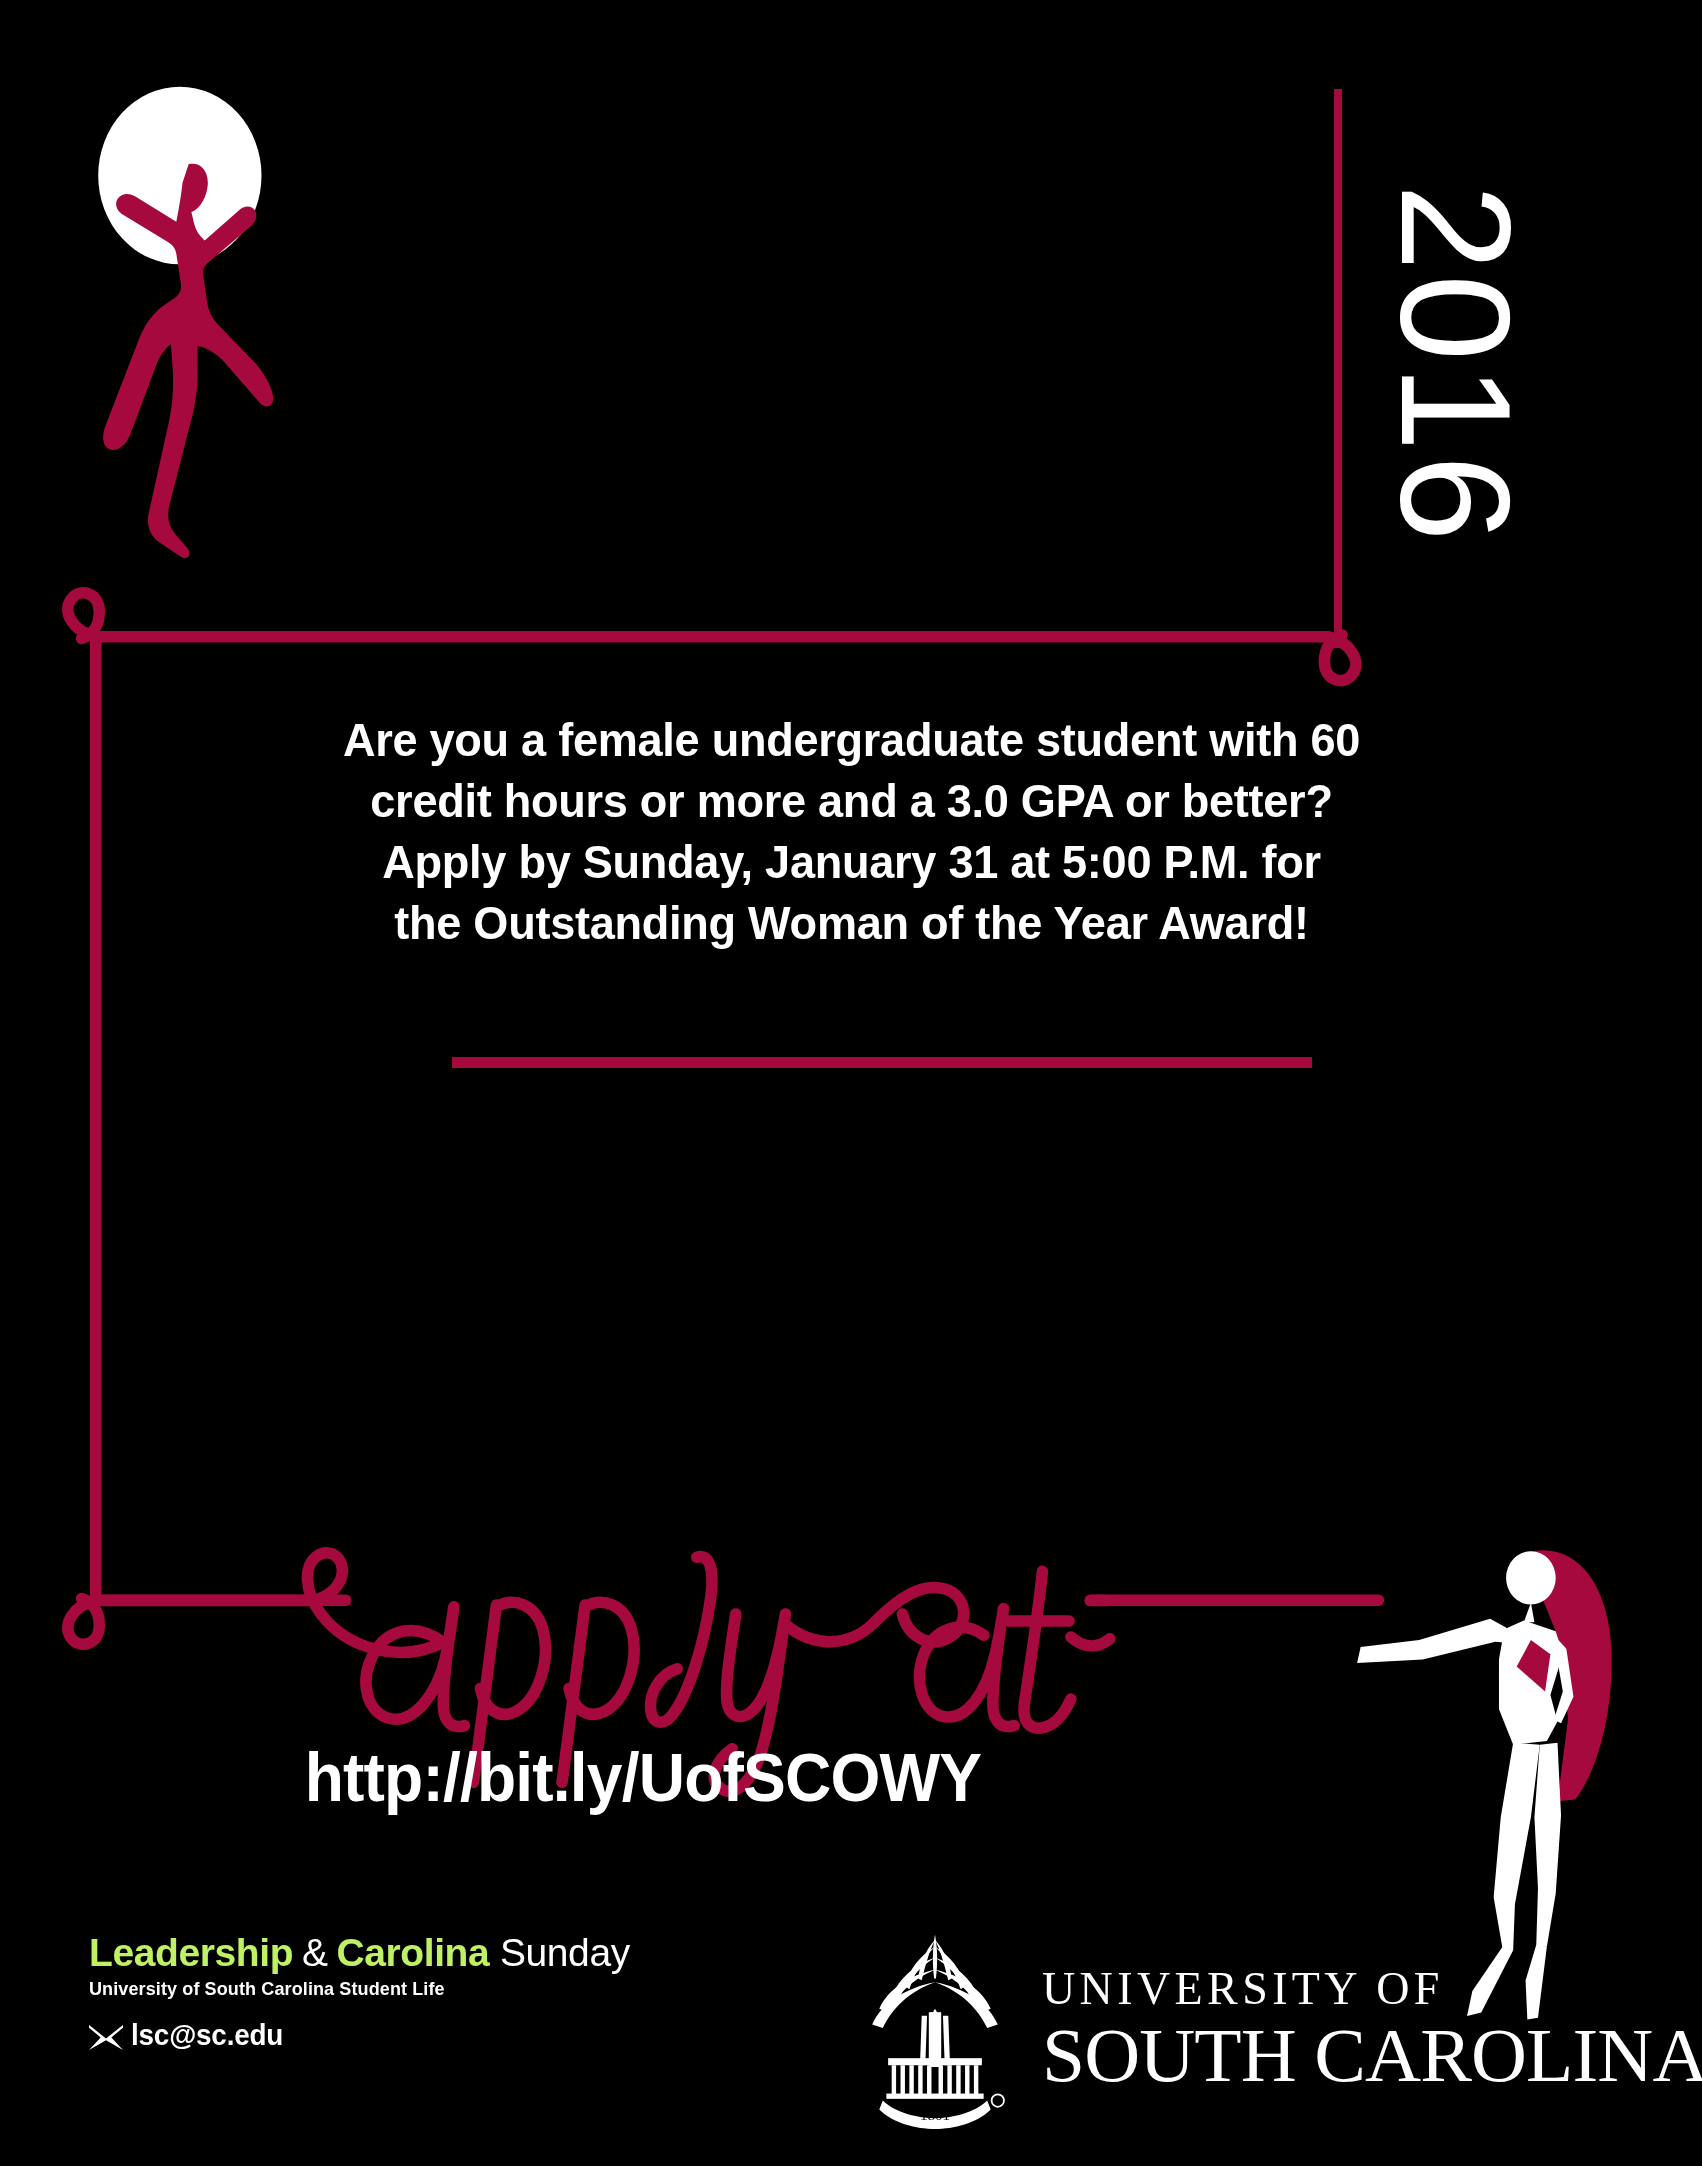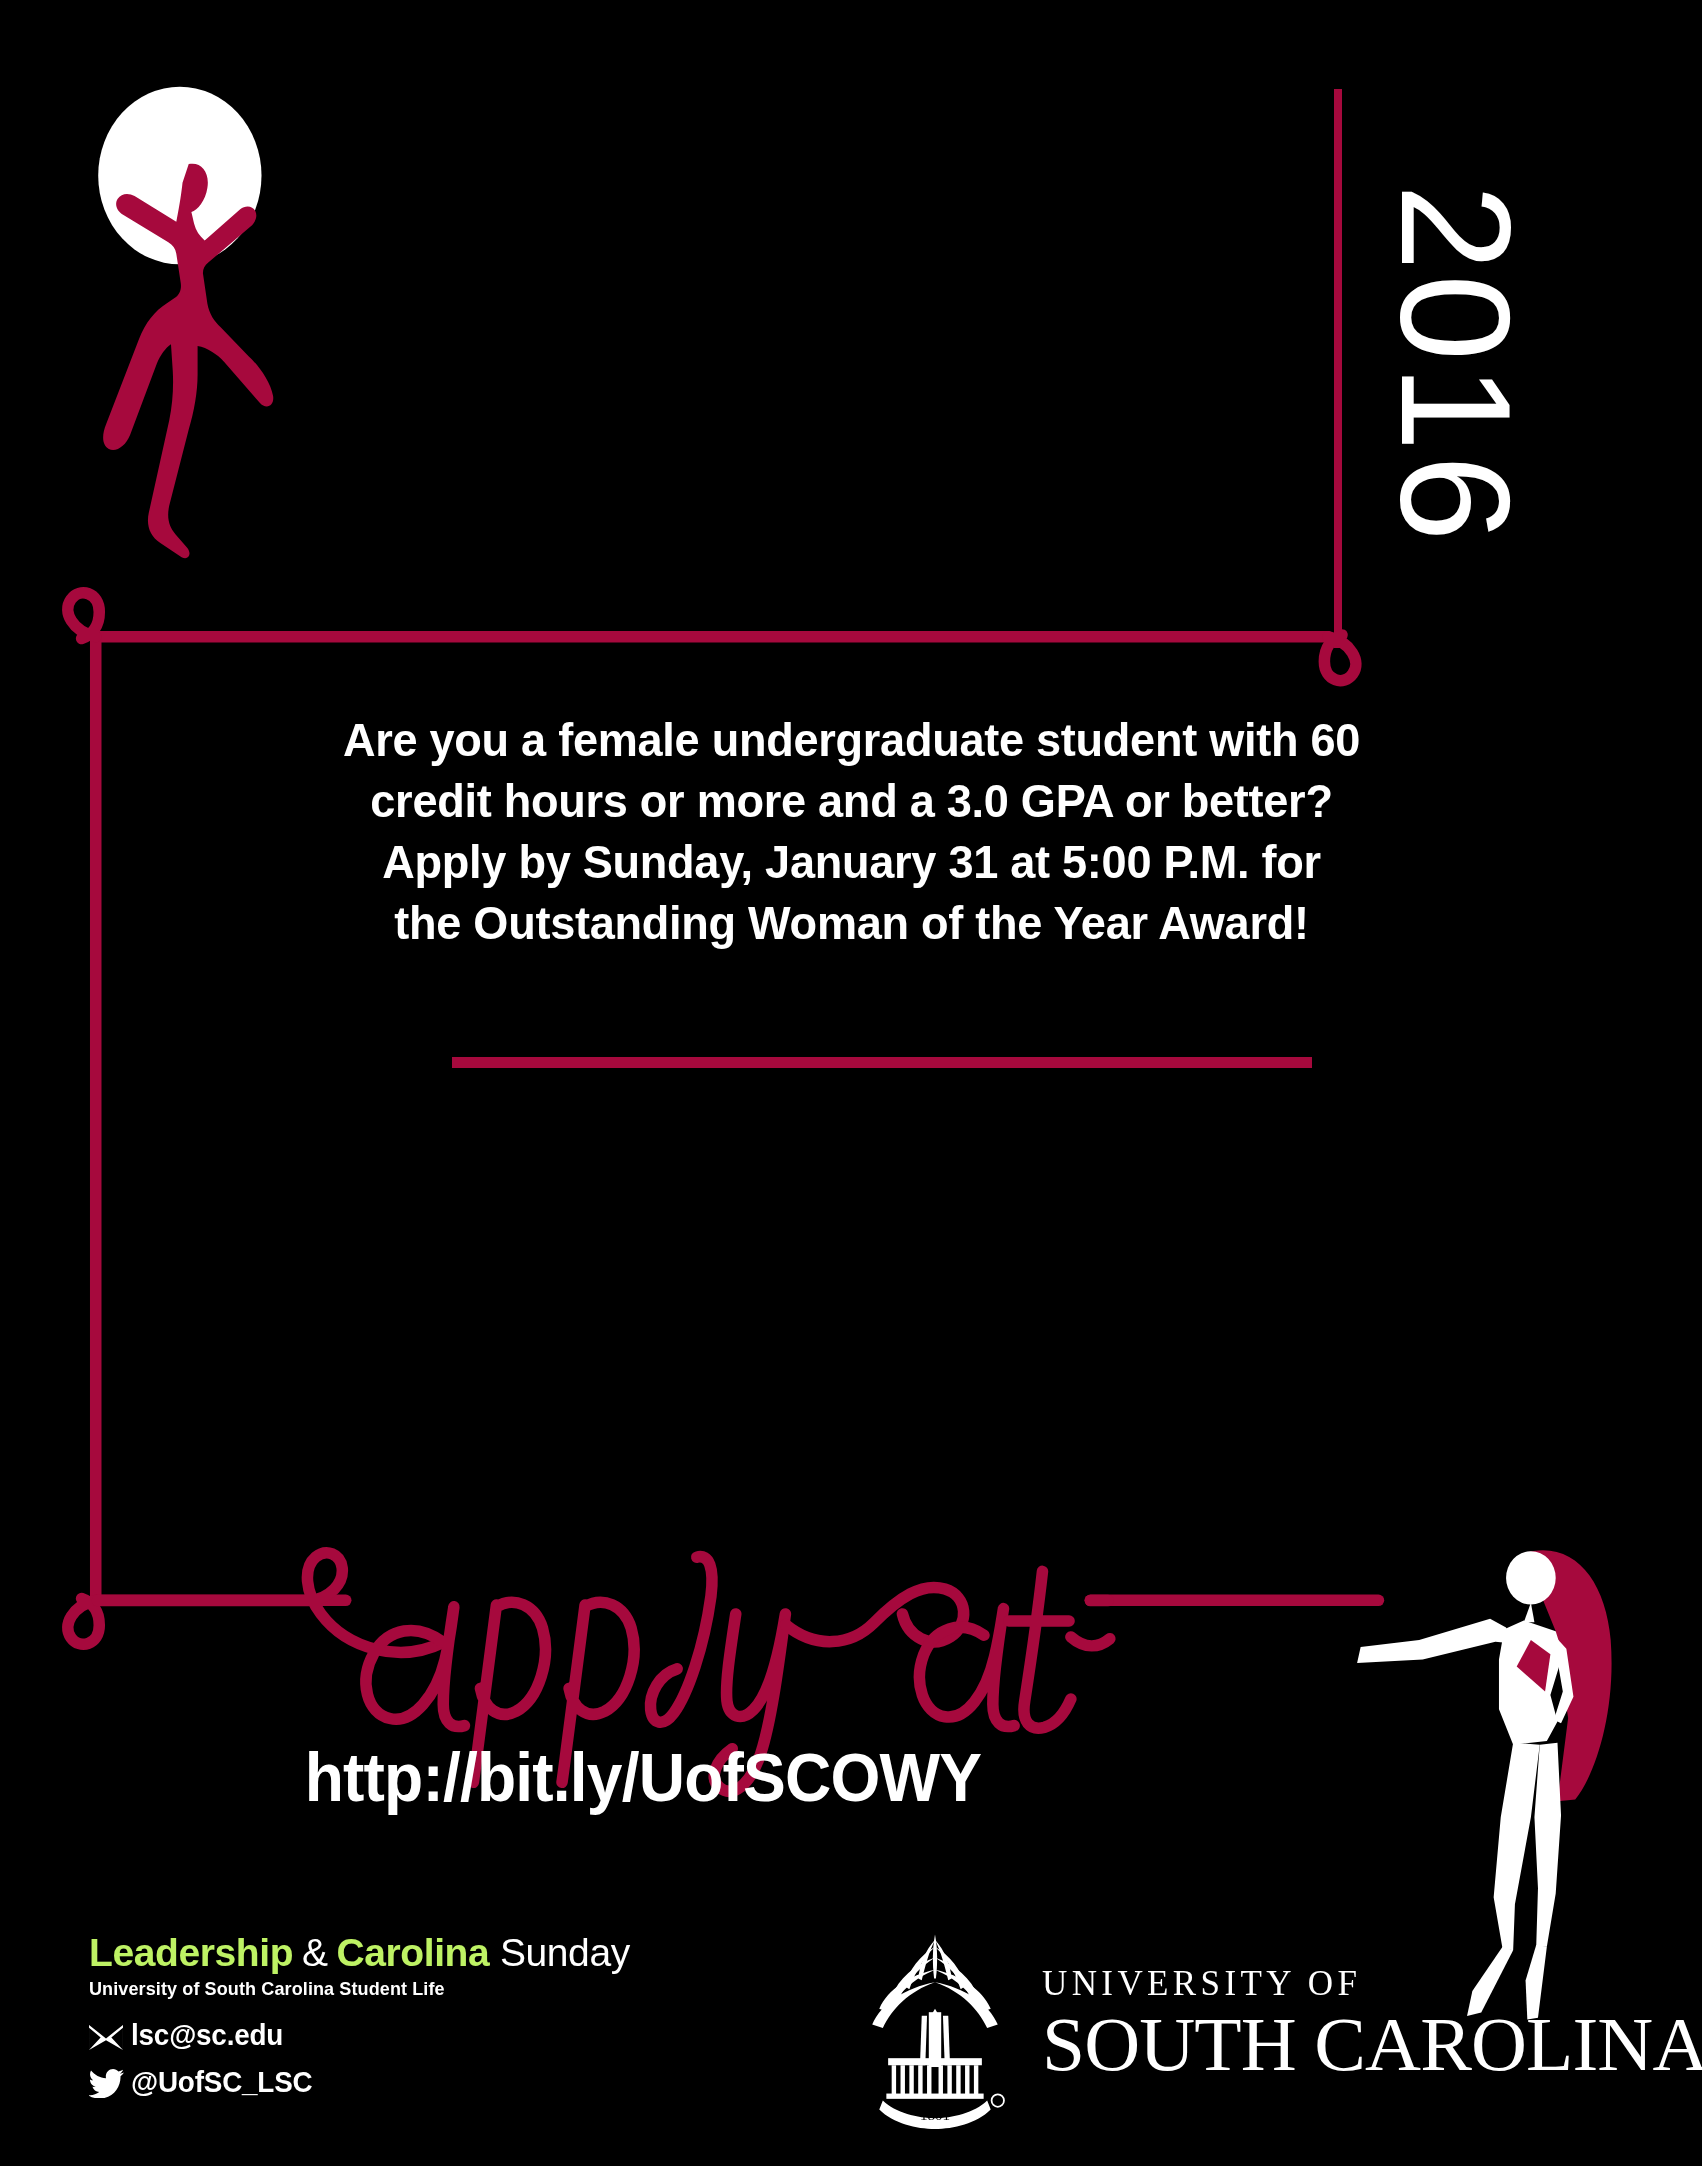--- a/index.html
+++ b/index.html
@@ -107,21 +107,21 @@
   .c-ico{width:37px;height:30px;flex:0 0 37px;display:flex;align-items:center;justify-content:flex-start;}
   .c-txt{
     color:#fff;font-weight:bold;font-size:29px;letter-spacing:-0.2px;margin-left:5.3px;
     transform:scaleX(0.96);transform-origin:left center;white-space:nowrap;
   }
 
   .usc{position:absolute;left:851px;top:8.9px;width:833px;height:231px;}
   .usc-seal{position:absolute;left:0px;top:12.4px;width:168px;height:204px;}
   .usc-words{position:absolute;left:191px;top:51px;width:638px;color:#fff;}
   .usc-l1{
-    font-family:"Liberation Serif", serif;font-size:35px;letter-spacing:4.4px;
+    font-family:"Liberation Serif", serif;font-size:46px;letter-spacing:4.4px;
     line-height:1;white-space:nowrap;
   }
   .usc-l2{
     font-family:"Liberation Serif", serif;font-size:76px;letter-spacing:-0.9px;
     line-height:1;margin-top:5.3px;white-space:nowrap;
     transform:scaleX(1.02);transform-origin:left center;
   }
 </style>
 </head>
 <body>
@@ -265,37 +265,20 @@
         <div class="c-row">
           <span class="c-ico">
             <svg width="34" height="25" viewBox="0 0 38 28">
               <rect x="0" y="0" width="38" height="28" fill="#ffffff"></rect>
               <path d="M0 0 L19 15 L38 0 Z M0 28 L13 14 L0 3 Z M38 28 L25 14 L38 3 Z M0 28 L19 17 L38 28 Z" fill="#000000"></path>
             </svg>
           </span>
           <span class="c-txt">lsc@sc.edu</span>
         </div>
 
-        <div class="c-row">
-          <span class="c-ico">
-            <svg width="35" height="29" viewBox="0 0 40 33">
-              <path d="M40 4 C38.5 4.7 36.9 5.1 35.2 5.3 C36.9 4.3 38.3 2.7 38.9 0.7
-                       C37.3 1.7 35.5 2.4 33.6 2.8 C32.1 1.1 29.9 0 27.5 0
-                       C22.9 0 19.2 3.8 19.2 8.5 C19.2 9.2 19.3 9.8 19.4 10.4
-                       C12.5 10.1 6.4 6.7 2.3 1.6 C1.6 2.9 1.2 4.3 1.2 5.9
-                       C1.2 8.8 2.6 11.4 4.9 12.9 C3.5 12.9 2.2 12.5 1.1 11.8
-                       L1.1 11.9 C1.1 16 3.9 19.4 7.7 20.2 C7 20.4 6.3 20.5 5.5 20.5
-                       C5 20.5 4.4 20.4 3.9 20.3 C5 23.7 8 26.2 11.7 26.3
-                       C8.8 28.6 5.2 30 1.2 30 C0.5 30 -0.1 30 -0.8 29.9
-                       C2.9 32.3 7.3 33.7 12 33.7 C27.5 33.7 36 20.6 36 9.3
-                       C36 8.9 36 8.6 36 8.2 C37.6 7 39 5.6 40 4 Z" fill="#ffffff"></path>
-            </svg>
-          </span>
-          <span class="c-txt">@UofSC_LSC</span>
-        </div>
 
 
       </div>
     </div>
 
     <div class="usc">
       <svg class="usc-seal" viewBox="0 0 190 230">
         <g fill="#ffffff">
 
           <path d="M95 8 C92 24 92 42 94 58 L96 58 C98 42 98 24 95 8 Z"></path>

